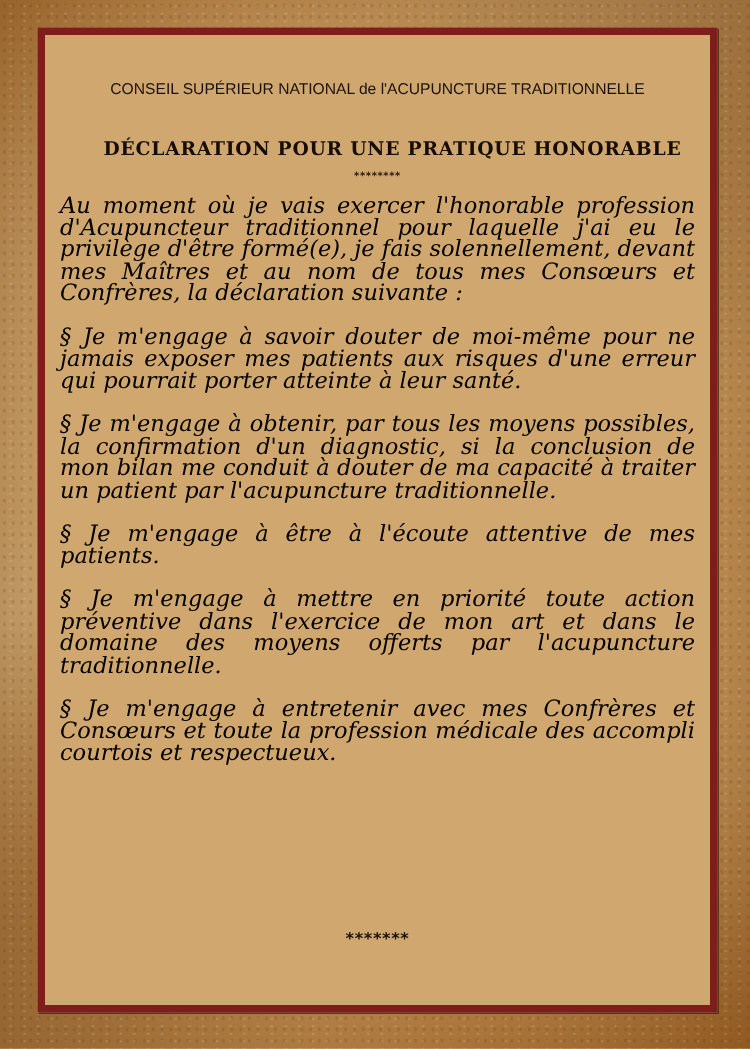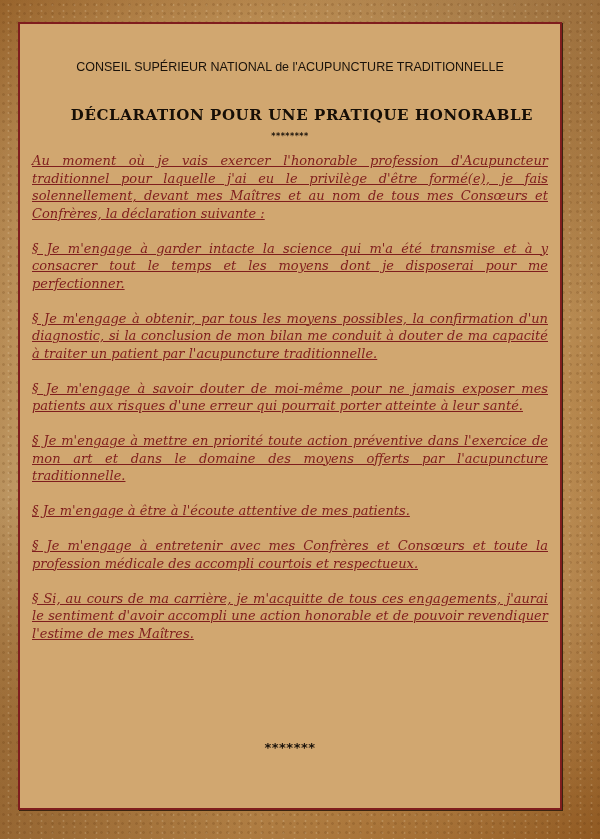--- a/index.html
+++ b/index.html
@@ -24,26 +24,26 @@
       inset: 0;
       background-image:
         radial-gradient(rgba(90,50,10,0.18) 1px, transparent 1.5px),
         radial-gradient(rgba(255,240,210,0.18) 1px, transparent 1.5px);
       background-size: 7px 9px, 11px 6px;
       background-position: 0 0, 3px 2px;
       pointer-events: none;
     }
     .doc-box {
       position: absolute;
-      left: 18px;
+      left: 30px;
       top: 22px;
       width: 544px;
       height: 788px;
       background: #d1a770;
-      border: 2px solid #7f1d1d;
+      border: 6px solid #7f1d1d;
       box-shadow: 1px 1px 0 #3a2410;
       box-sizing: border-box;
     }
     .council {
       position: absolute;
       left: 0;
       right: 0;
       top: 36px;
       text-align: center;
       font-family: "Liberation Sans", sans-serif;
@@ -77,24 +77,23 @@
       color: #1a120a;
       letter-spacing: 0.5px;
     }
     .body-text {
       position: absolute;
       left: 12px;
       right: 12px;
       top: 128px;
       font-family: "DejaVu Serif", serif;
       font-style: italic;
-      font-size: 13px;
+      font-size: 18px;
       line-height: 17.5px;
-      color: #7f1d1d;
-      text-decoration: underline;
+      color: #000000;
     }
     .para {
       margin: 0 0 17.5px 0;
       text-align: justify;
     }
     .closing-stars {
       position: absolute;
       left: 0;
       right: 0;
       top: 716px;
@@ -111,23 +110,21 @@
 
 <div class="parchment-speckle"></div>
 
 <div class="doc-box">
   <div class="council">CONSEIL SUPÉRIEUR NATIONAL de l'ACUPUNCTURE TRADITIONNELLE</div>
   <div class="title">DÉCLARATION POUR UNE PRATIQUE HONORABLE</div>
   <div class="title-dots">********</div>
 
   <div class="body-text">
     <p class="para">Au moment où je vais exercer l'honorable profession d'Acupuncteur traditionnel pour laquelle j'ai eu le privilège d'être formé(e), je fais solennellement, devant mes Maîtres et au nom de tous mes Consœurs et Confrères, la déclaration suivante :</p>
-    <p class="para">§ Je m'engage à garder intacte la science qui m'a été transmise et à y consacrer tout le temps et les moyens dont je disposerai pour me perfectionner.</p>
+    <p class="para">§ Je m'engage à savoir douter de moi-même pour ne jamais exposer mes patients aux risques d'une erreur qui pourrait porter atteinte à leur santé.</p>
     <p class="para">§ Je m'engage à obtenir, par tous les moyens possibles, la confirmation d'un diagnostic, si la conclusion de mon bilan me conduit à douter de ma capacité à traiter un patient par l'acupuncture traditionnelle.</p>
-    <p class="para">§ Je m'engage à savoir douter de moi-même pour ne jamais exposer mes patients aux risques d'une erreur qui pourrait porter atteinte à leur santé.</p>
+    <p class="para">§ Je m'engage à être à l'écoute attentive de mes patients.</p>
     <p class="para">§ Je m'engage à mettre en priorité toute action préventive dans l'exercice de mon art et dans le domaine des moyens offerts par l'acupuncture traditionnelle.</p>
-    <p class="para">§ Je m'engage à être à l'écoute attentive de mes patients.</p>
     <p class="para">§ Je m'engage à entretenir avec mes Confrères et Consœurs et toute la profession médicale des accompli courtois et respectueux.</p>
-    <p class="para">§ Si, au cours de ma carrière, je m'acquitte de tous ces engagements, j'aurai le sentiment d'avoir accompli une action honorable et de pouvoir revendiquer l'estime de mes Maîtres.</p>
   </div>
 
   <div class="closing-stars">*******</div>
 </div>
 
 </body></html>

